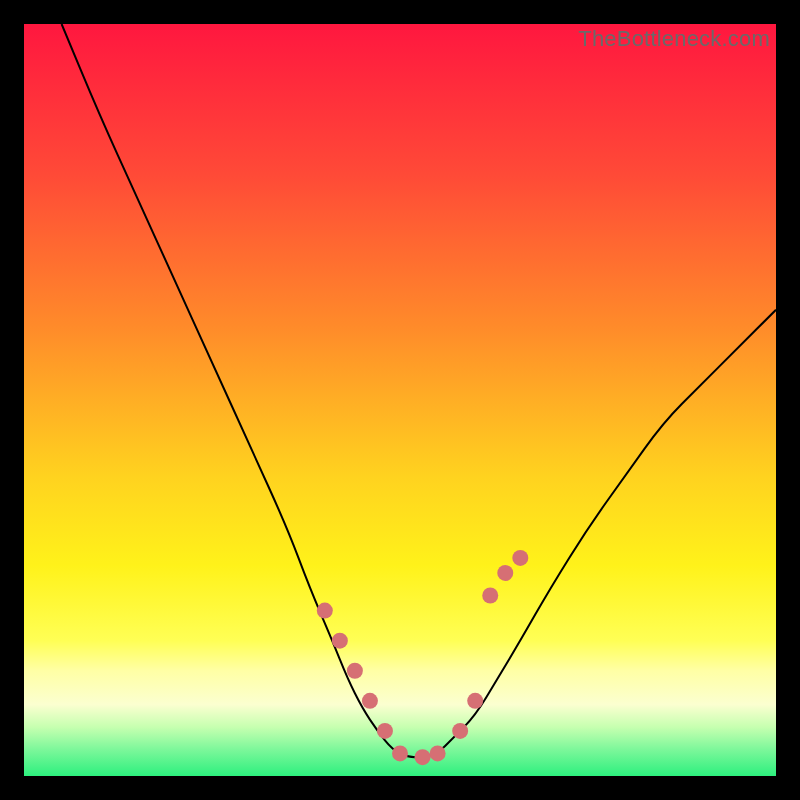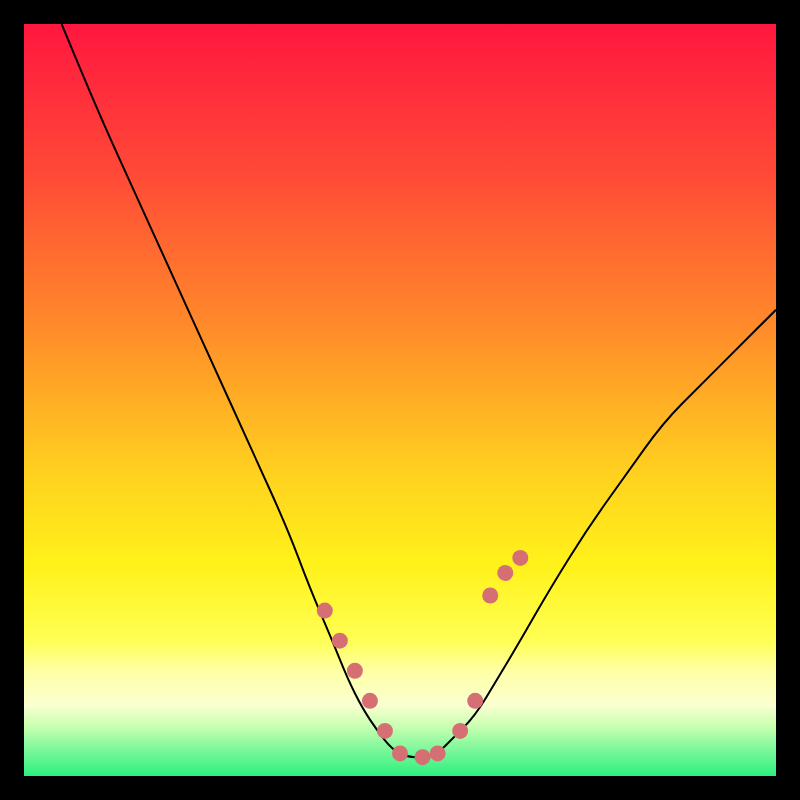--- a/index.html
+++ b/index.html
@@ -68,13 +68,14 @@
         <circle cx="376.00" cy="729.44" r="8" fill="#d66f74"></circle>
         <circle cx="398.56" cy="733.20" r="8" fill="#d66f74"></circle>
         <circle cx="413.60" cy="729.44" r="8" fill="#d66f74"></circle>
         <circle cx="436.16" cy="706.88" r="8" fill="#d66f74"></circle>
         <circle cx="451.20" cy="676.80" r="8" fill="#d66f74"></circle>
         <circle cx="466.24" cy="571.52" r="8" fill="#d66f74"></circle>
         <circle cx="481.28" cy="548.96" r="8" fill="#d66f74"></circle>
         <circle cx="496.32" cy="533.92" r="8" fill="#d66f74"></circle>
       </g>
   </svg>
+  <div class="watermark">TheBottleneck.com</div>
 </div>
 
 </body></html>

